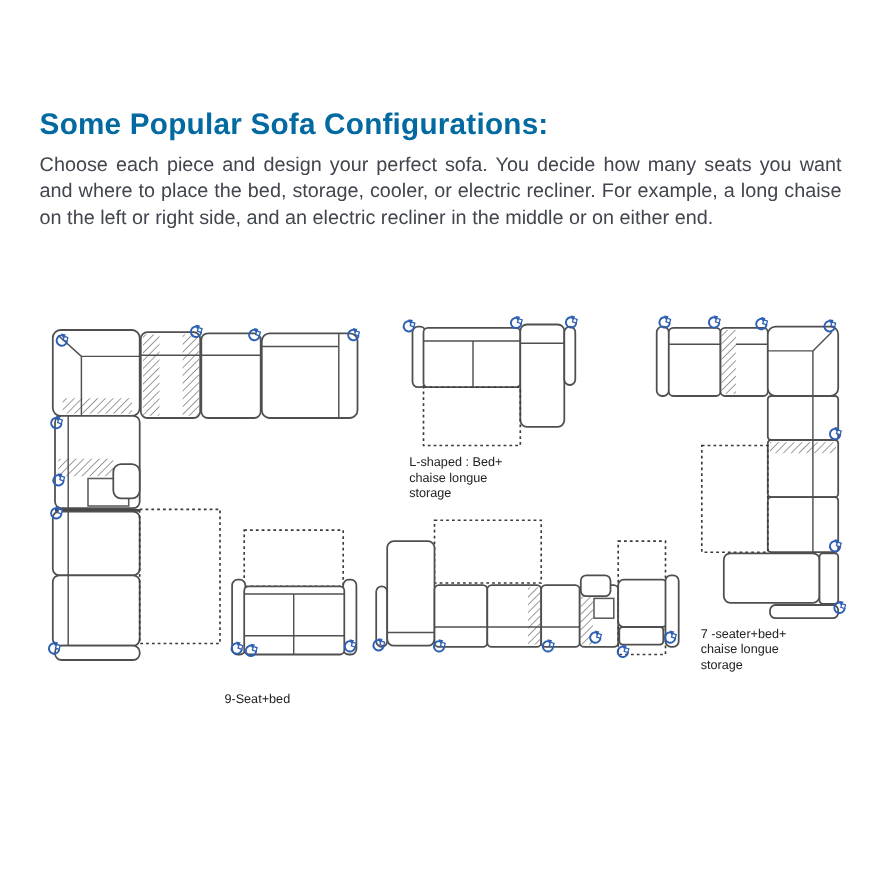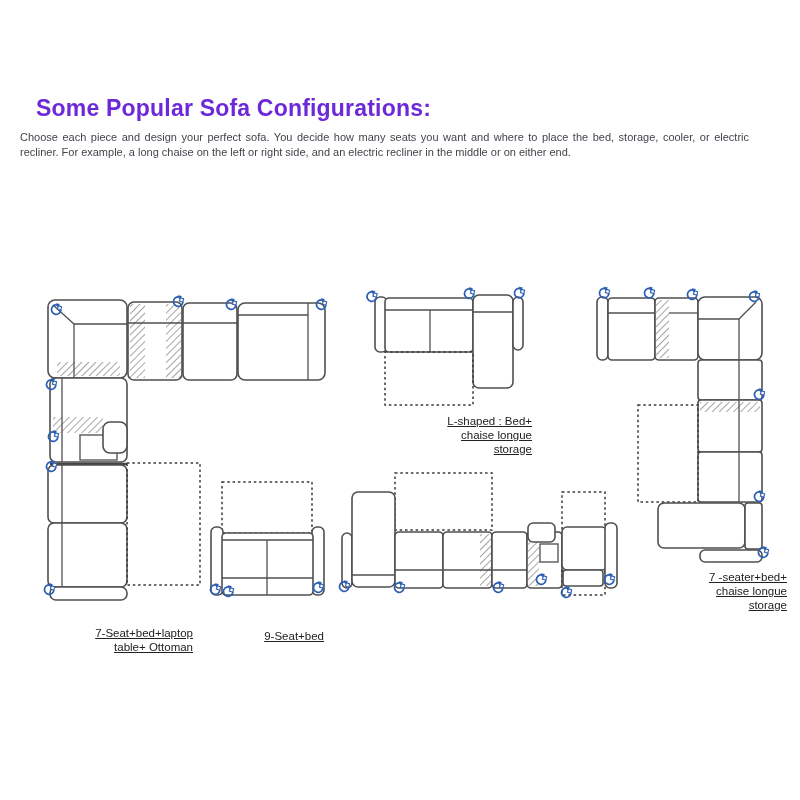--- a/index.html
+++ b/index.html
@@ -1,31 +1,31 @@
 <!DOCTYPE html>
 <html><head>
 <meta charset="utf-8">
 <style>
   html,body{margin:0;padding:0;}
   body{
     width:800px;height:800px;background:#ffffff;position:relative;overflow:hidden;
     font-family:"Liberation Sans",sans-serif;
   }
   .title{
-    position:absolute;left:36px;top:80px;font-size:23px;font-weight:800;
-    color:#6d28d9;letter-spacing:.2px;white-space:nowrap;
+    position:absolute;left:36px;top:80px;font-size:27px;font-weight:800;
+    color:#0369a1;letter-spacing:.2px;white-space:nowrap;
   }
   .intro{
-    position:absolute;left:20px;top:119px;width:729px;font-size:11px;
+    position:absolute;left:36px;top:119px;width:729px;font-size:18px;
     line-height:1.36;color:#41454d;text-align:justify;
   }
   figure{position:absolute;margin:0;padding:0;}
   figcaption{
     position:absolute;font-size:11.5px;line-height:1.2;color:#222;
-    text-align:right;white-space:pre-line;text-decoration:underline;
+    text-align:left;white-space:pre-line;
   }
   svg.diagram{display:block;overflow:visible;}
   .piece{fill:#ffffff;stroke:#4f4f4f;stroke-width:1.6;}
   .pieceThin{fill:#ffffff;stroke:#5a5a5a;stroke-width:1.4;}
   .ln{stroke:#4f4f4f;stroke-width:1.3;fill:none;}
   .thick{stroke:#454545;stroke-width:2.6;fill:none;}
   .hatch{fill:url(#hatch-pattern);stroke:none;}
   .dash{fill:none;stroke:#3a3a3a;stroke-width:1.5;stroke-dasharray:2.5 2.8;}
   #icon-defs{position:absolute;width:0;height:0;}
 </style>
@@ -92,22 +92,20 @@
 
     <use href="#rot-icon" x="14.5" y="12.5" width="15" height="15"></use>
     <use href="#rot-icon" x="136.5" y="4.5" width="15" height="15"></use>
     <use href="#rot-icon" x="189.5" y="7.5" width="15" height="15"></use>
     <use href="#rot-icon" x="279.5" y="7.5" width="15" height="15"></use>
     <use href="#rot-icon" x="9.5" y="87.5" width="15" height="15"></use>
     <use href="#rot-icon" x="11.5" y="139.5" width="15" height="15"></use>
     <use href="#rot-icon" x="9.5" y="169.5" width="15" height="15"></use>
     <use href="#rot-icon" x="7.5" y="292.5" width="15" height="15"></use>
   </svg>
-  <figcaption style="left:-10px;top:337px;width:170px;">7-Seat+bed+laptop
-table+ Ottoman</figcaption>
 </figure>
 
 <figure style="left:205px;top:473px;width:125px;height:132px;">
   <svg class="diagram" width="125" height="132" viewBox="0 0 125 132">
     <rect class="dash" x="17" y="9" width="90" height="51"></rect>
     <rect class="piece" x="6" y="54" width="12" height="68" rx="5"></rect>
     <rect class="piece" x="107" y="54" width="12" height="68" rx="5"></rect>
     <g>
       <rect class="piece" x="17" y="60" width="91" height="62" rx="4"></rect>
       <line class="ln" x1="17" y1="67" x2="108" y2="67"></line>

